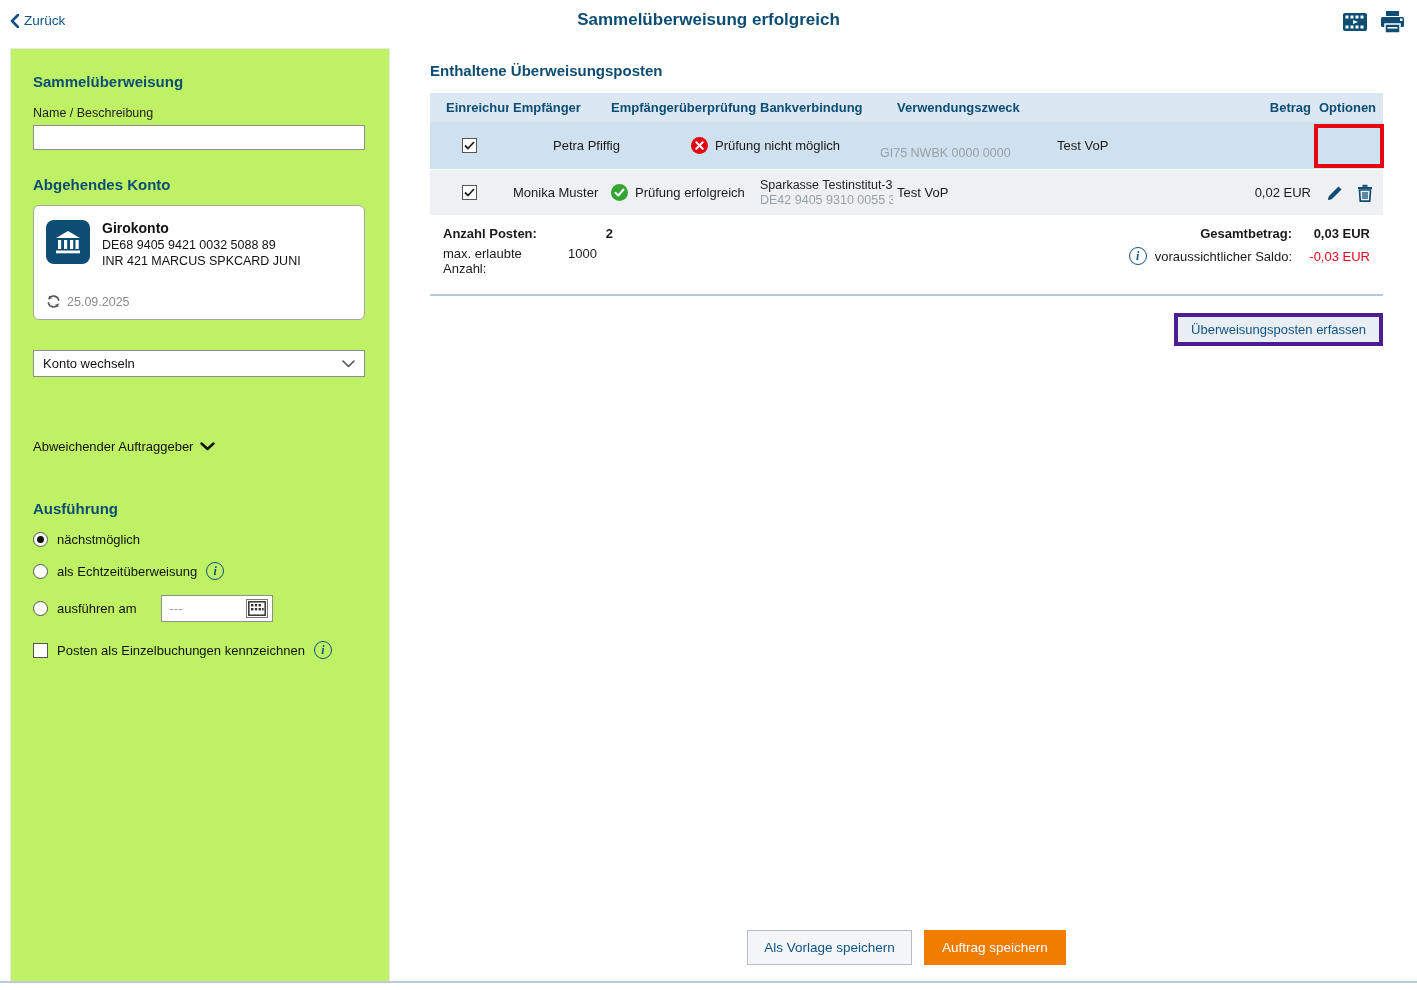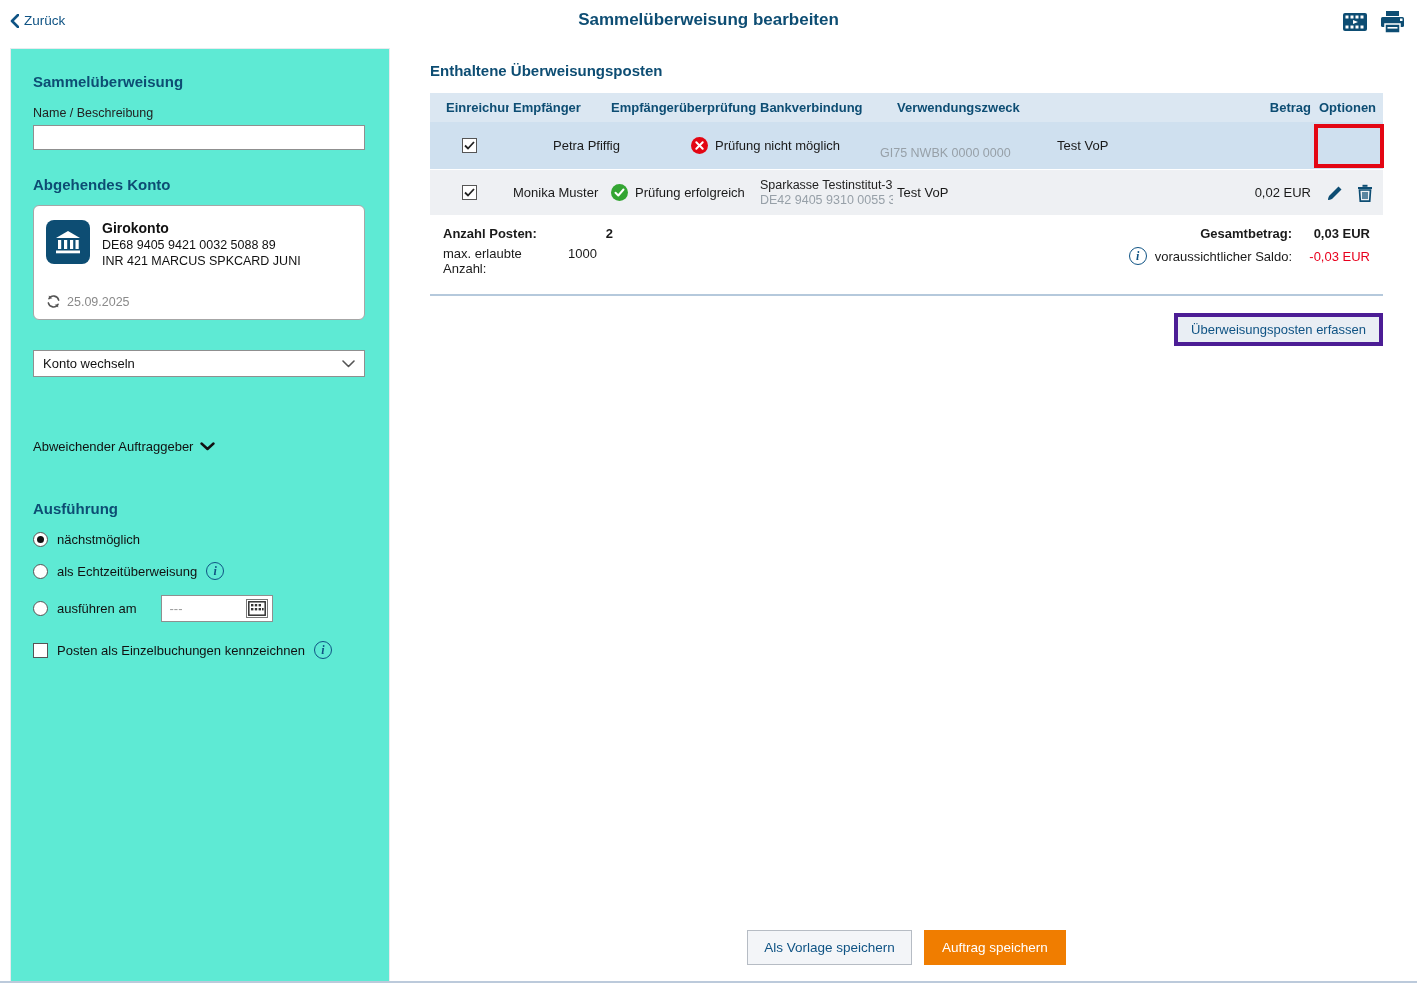--- a/index.html
+++ b/index.html
@@ -13,21 +13,21 @@
   .topbar { position:absolute; left:0; top:0; width:100%; height:48px; background:#fff; }
   .back-link { position:absolute; left:10px; top:13px; display:flex; align-items:center; gap:5px;
     color:#0f5384; font-size:13.5px; cursor:pointer; }
   .page-title { position:absolute; left:0; top:10px; width:100%; text-align:center;
     font-size:17px; font-weight:bold; color:#0d4d73; }
   .topbar-icons { position:absolute; right:12px; top:10px; display:flex; gap:12px; align-items:center; }
   .topbar-icons svg { display:block; cursor:pointer; }
 
   
   .sidebar { position:absolute; left:10px; top:48px; width:380px; height:934px;
-    background:#5eead4; border:1px solid #e8eaee; border-bottom:none; padding:24px 22px; }
+    background:#bef264; border:1px solid #e8eaee; border-bottom:none; padding:24px 22px; }
   .side-h2 { font-size:15px; font-weight:bold; color:#0d4d73; }
   .field-label { margin-top:16px; font-size:12.5px; color:#222; }
   .text-input { margin-top:5px; width:332px; height:25px; border:1px solid #8f8f8f;
     background:#fff; font-size:13px; padding:0 6px; font-family:"Liberation Sans",sans-serif; }
   .acct-section { margin-top:26px; }
   .acct-card { margin-top:12px; width:332px; border:1px solid #a6a6a6; border-radius:6px;
     background:#fff; padding:14px 12px 10px 12px; }
   .acct-top { display:flex; gap:12px; }
   .acct-icon { width:44px; height:44px; background:#0d4d73; border-radius:8px; flex:0 0 44px;
     display:flex; align-items:center; justify-content:center; }
@@ -106,21 +106,21 @@
 
 <div class="app">
 
   <div class="topbar">
     <div class="back-link">
       <svg width="9" height="14" viewBox="0 0 9 14">
         <path d="M8 1 L2 7 L8 13" stroke="#0f5384" stroke-width="2.6" fill="none" stroke-linecap="round" stroke-linejoin="round"></path>
       </svg>
       <span>Zurück</span>
     </div>
-    <div class="page-title">Sammelüberweisung bearbeiten</div>
+    <div class="page-title">Sammelüberweisung erfolgreich</div>
     <div class="topbar-icons">
       <svg width="26" height="24" viewBox="0 0 26 24">
         <rect x="1" y="3" width="24" height="18" rx="2" fill="#0d4d73"></rect>
         <rect x="3.5" y="5.5" width="3" height="3" fill="#fff"></rect>
           <rect x="8.5" y="5.5" width="3" height="3" fill="#fff"></rect>
         <rect x="13.5" y="5.5" width="3" height="3" fill="#fff"></rect>
           <rect x="18.5" y="5.5" width="3" height="3" fill="#fff"></rect>
         <rect x="3.5" y="15.5" width="3" height="3" fill="#fff"></rect>
           <rect x="8.5" y="15.5" width="3" height="3" fill="#fff"></rect>
         <rect x="13.5" y="15.5" width="3" height="3" fill="#fff"></rect>

